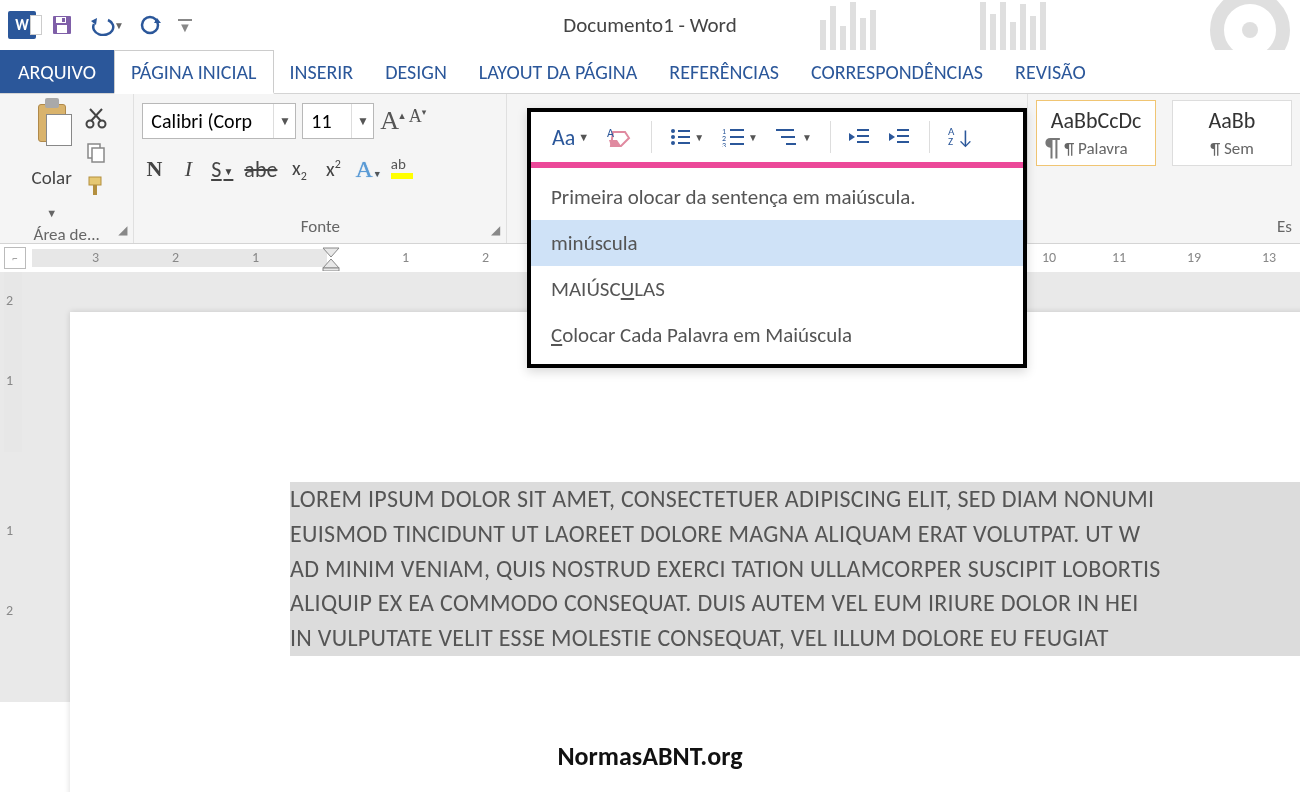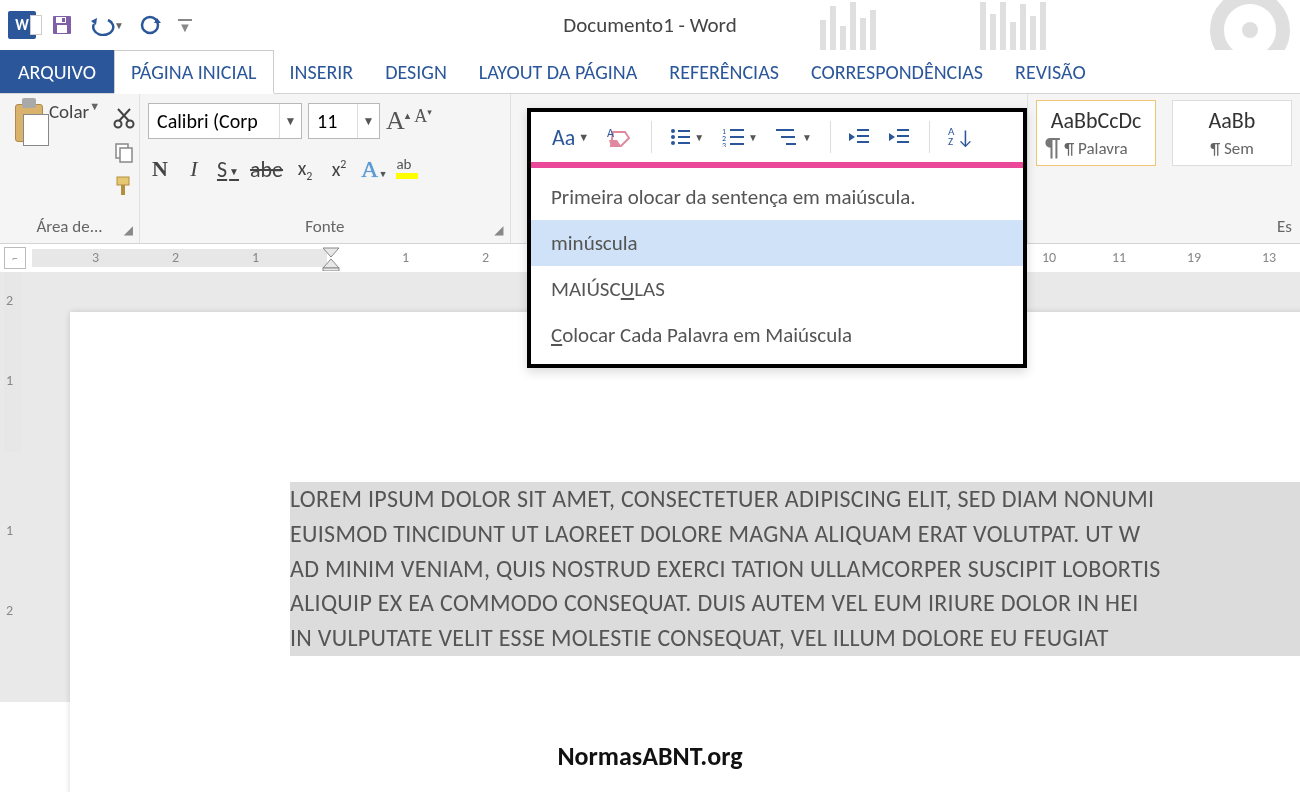--- a/index.html
+++ b/index.html
@@ -29,21 +29,21 @@
 
 
 .ribbon { height: 150px; display: flex; border-bottom: 1px solid #d4d4d4; background: #f5f5f5; position: relative; }
 .rgroup { display: flex; flex-direction: column; padding: 6px 8px 4px; border-right: 1px solid #e0e0e0; position:relative;}
 .rgroup-body { flex:1; display:flex; align-items:flex-start;}
 .rgroup-label { text-align: center; font-size: 17px; color: #666; padding: 4px 0 2px; display:flex; justify-content:center; align-items:center; gap:6px;}
 .launcher { font-size: 12px; color:#888; position:absolute; right:6px; bottom:6px; cursor:pointer;}
 
 
 .clip { align-items: center;}
-.paste-btn { display:flex; flex-direction:row; align-items:flex-start; gap:0; cursor:pointer; padding:0 6px;}
+.paste-btn { display:flex; flex-direction:column; align-items:center; gap:18px; cursor:pointer; padding:0 6px;}
 .paste-icon { width:40px; height:48px; position:relative;}
 .paste-icon .board{position:absolute;left:6px;top:4px;width:28px;height:38px;background:#d9b36c;border:1px solid #b0894a;border-radius:3px;}
 .paste-icon .clipmetal{position:absolute;left:13px;top:-2px;width:14px;height:10px;background:#a9a9a9;border-radius:2px;}
 .paste-icon .sheet{position:absolute;left:14px;top:14px;width:26px;height:32px;background:#fff;border:1px solid #888;}
 .paste-label{font-size:19px;color:#444;}
 .paste-dd{font-size:11px;color:#666;margin-top:0px;}
 .clip-side{display:flex;flex-direction:column;gap:6px;margin-left:6px;padding-top:6px;}
 .clip-side .mini{cursor:pointer;}
 
 

